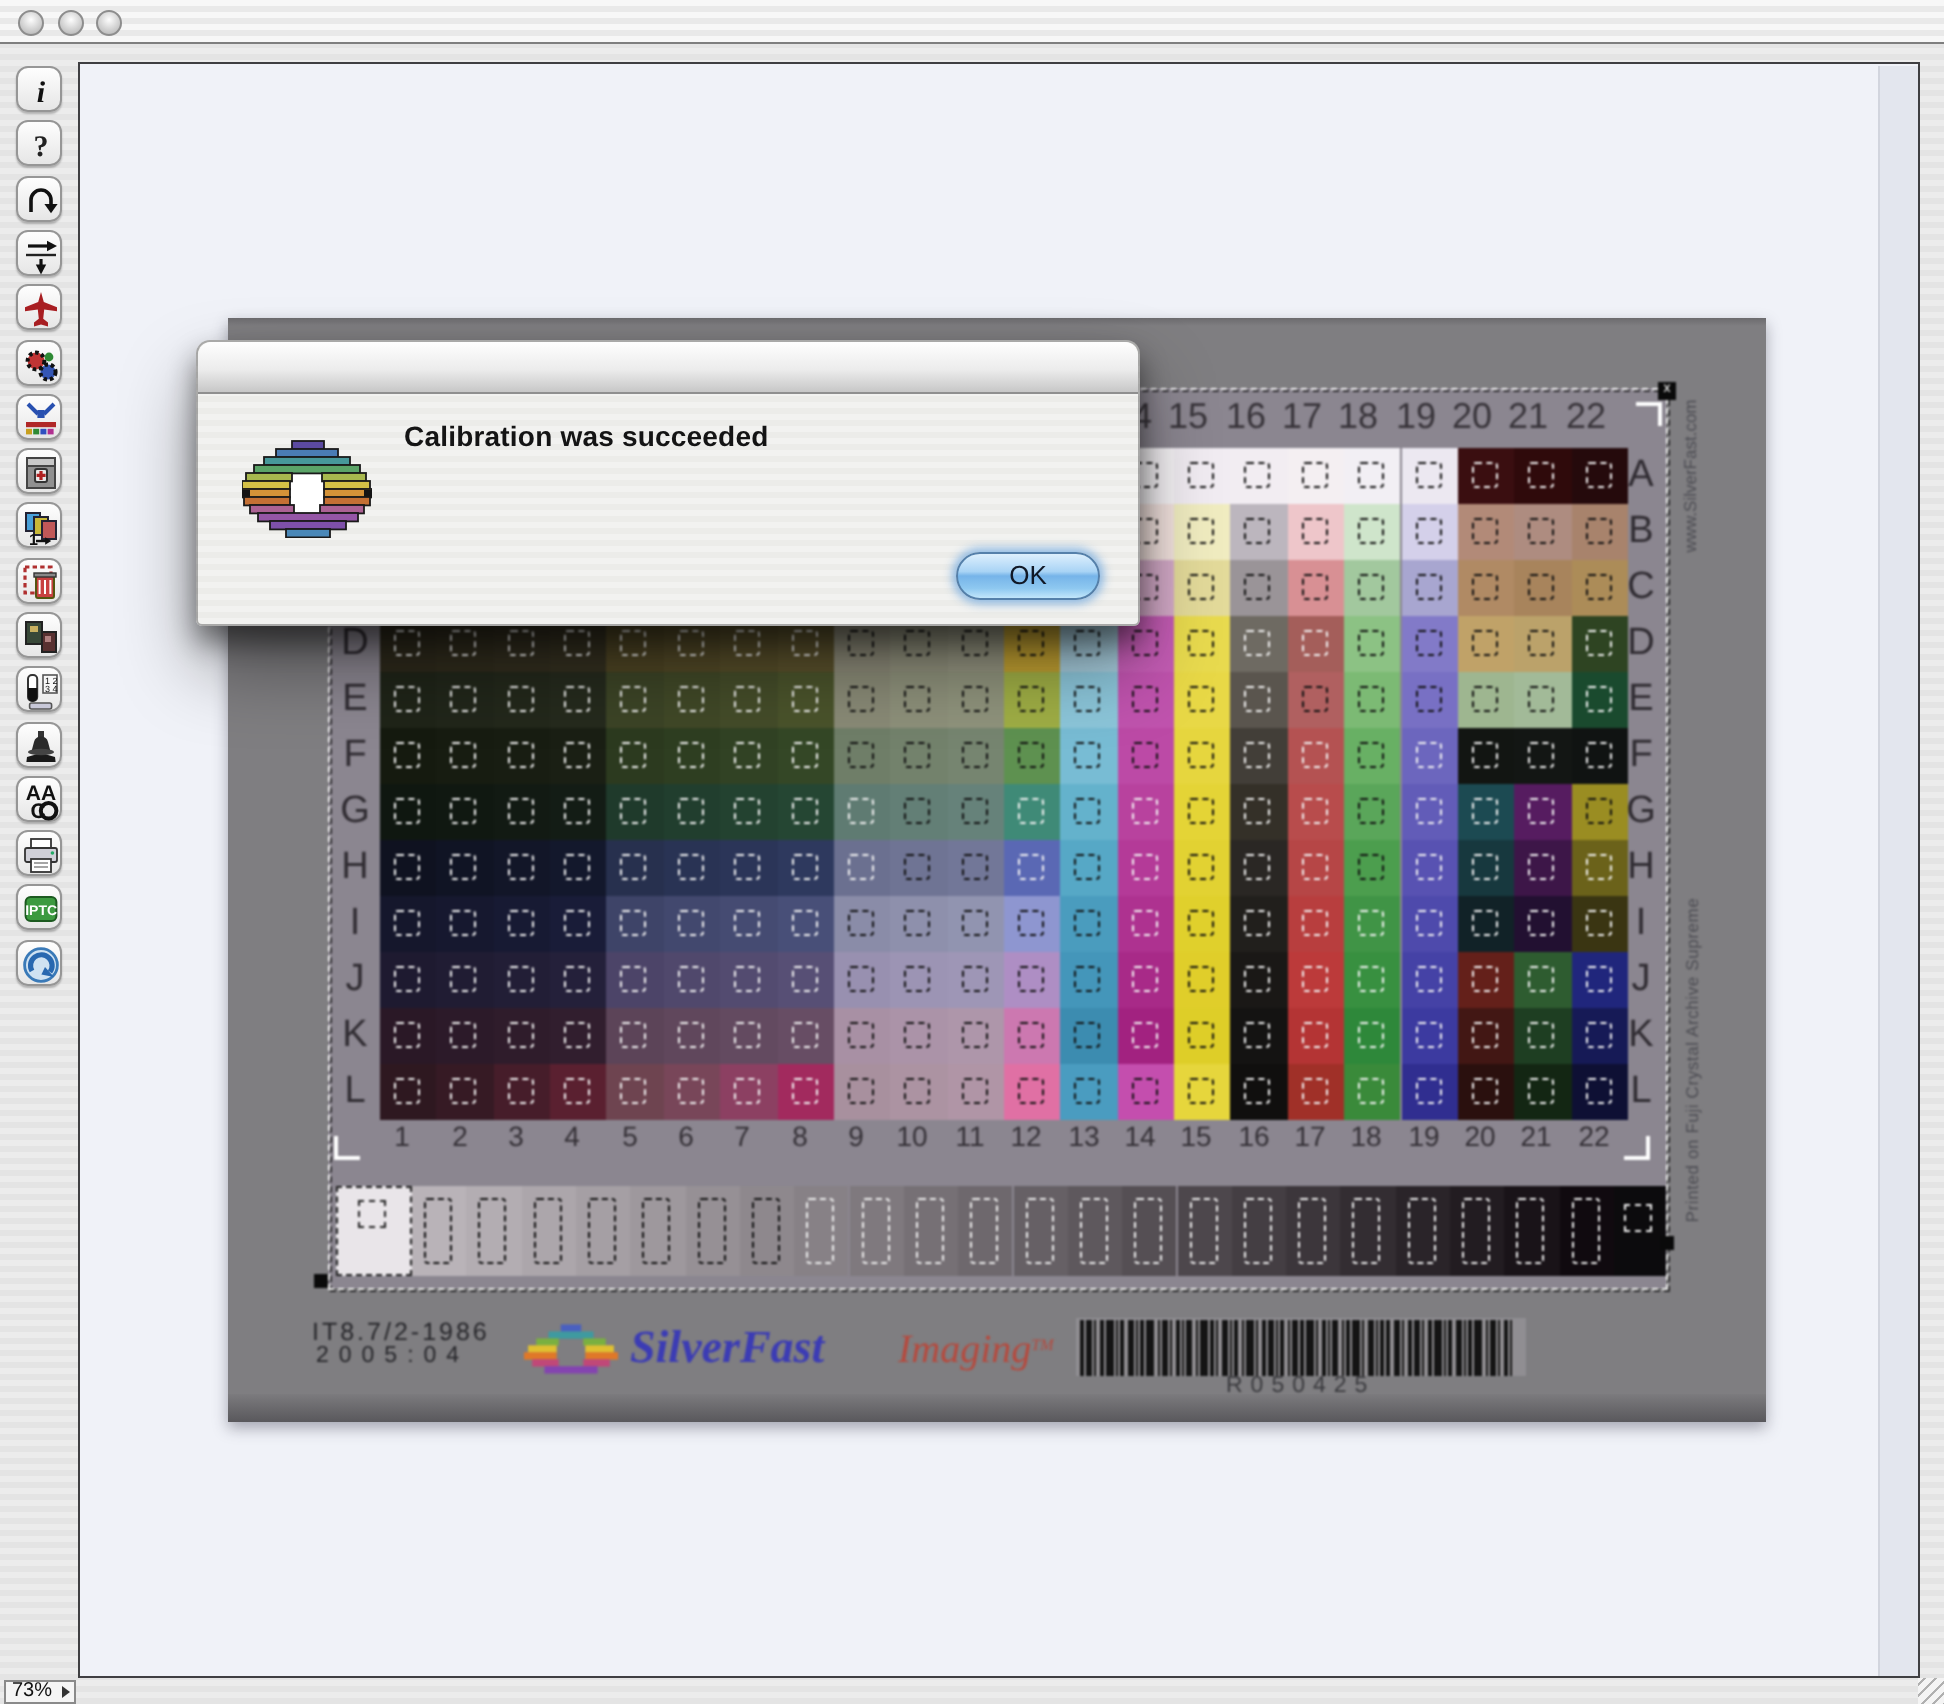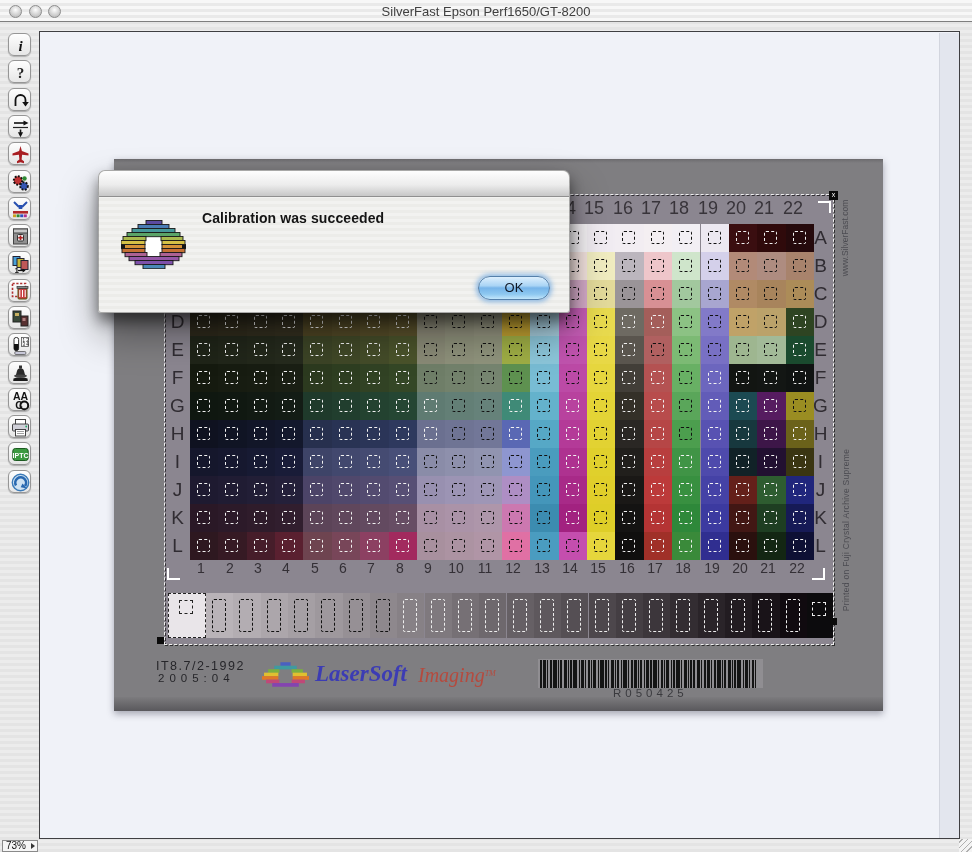--- a/index.html
+++ b/index.html
@@ -47,21 +47,20 @@
  font-size:10px;color:#111;line-height:10px;padding-left:3px}
 #zoomw u{position:absolute;right:2px;top:2px;width:0;height:0;border-left:4px solid #333;border-top:3.5px solid transparent;border-bottom:3.5px solid transparent}
 #grip{position:absolute;left:959px;top:839px;width:13px;height:13px;
  background:repeating-linear-gradient(135deg,#f4f4f4 0 2px,#b0b0b0 2px 3px,#f4f4f4 3px 4px)}
 </style></head>
 <body>
 <div id="tbar">
     <i class="wb" style="left:9px"></i>
     <i class="wb" style="left:29px"></i>
     <i class="wb" style="left:48px"></i>
-<span>SilverFast Epson Perf1650/GT-8200</span>
   </div>
 
 <div id="canvas">
     <div id="vsb"></div>
   </div>
 
 <div class="tb" style="top:33px"><svg width="23" height="23" viewBox="0 0 23 23">
       <text x="11.5" y="17" font-size="15" font-family="Liberation Serif, serif" font-weight="bold" font-style="italic" text-anchor="middle" fill="#111">i</text>
     </svg></div>
 <div class="tb" style="top:60px"><svg width="23" height="23" viewBox="0 0 23 23">
@@ -1099,37 +1098,37 @@
 <div class="wl" style="left:167px;top:568px;border-left:2px solid #fff;border-bottom:2px solid #fff"></div>
 <div class="wl" style="left:812px;top:568px;border-right:2px solid #fff;border-bottom:2px solid #fff"></div>
 
 <div style="position:absolute;left:829px;top:191px;width:9px;height:9px;background:#0a0a0a;color:#fff;font-size:7px;line-height:8px;text-align:center">x</div>
 <div style="position:absolute;left:157px;top:637px;width:7px;height:7px;background:#0a0a0a"></div>
 <div style="position:absolute;left:830px;top:618px;width:7px;height:7px;background:#0a0a0a"></div>
 
 <div class="vt" style="left:797px;top:233px;width:96px">www.SilverFast.com</div>
 <div class="vt" style="left:751px;top:525px;width:190px;letter-spacing:0.3px">Printed on Fuji Crystal Archive Supreme</div>
 
-<div style="position:absolute;left:156px;top:659px;font-size:12.5px;color:#26262a;letter-spacing:1.5px">IT8.7/2-1992</div>
+<div style="position:absolute;left:156px;top:659px;font-size:12.5px;color:#26262a;letter-spacing:1.5px">IT8.7/2-1986</div>
 <div style="position:absolute;left:158px;top:672px;font-size:11.5px;color:#26262a;letter-spacing:5px">2005:04</div>
 <div style="position:absolute;left:262px;top:662px"><svg width="47" height="25" viewBox="0 0 46 24">
         <rect x="18" y="0" width="10" height="3.6" fill="#4a60c0"></rect>
         <rect x="12" y="3.4" width="22" height="3.6" fill="#3f9aa0"></rect>
         <rect x="6" y="6.8" width="11" height="3.6" fill="#7ab040"></rect>
         <rect x="29" y="6.8" width="11" height="3.6" fill="#7ab040"></rect>
         <rect x="2" y="10.2" width="14" height="3.6" fill="#e0c030"></rect>
         <rect x="30" y="10.2" width="14" height="3.6" fill="#e0c030"></rect>
         <rect x="0" y="13.6" width="16" height="3.6" fill="#e07828"></rect>
         <rect x="30" y="13.6" width="16" height="3.6" fill="#e07828"></rect>
         <rect x="4" y="17" width="13" height="3.6" fill="#c04878"></rect>
         <rect x="29" y="17" width="13" height="3.6" fill="#c04878"></rect>
         <rect x="10" y="20.4" width="26" height="3.6" fill="#8444b0"></rect>
       </svg></div>
-<div style="position:absolute;left:315px;top:661px;font-family:'Liberation Serif',serif;font-style:italic;font-weight:bold;font-size:23px;color:#3c3cb4">LaserSoft</div>
-<div style="position:absolute;left:418px;top:664px;font-family:'Liberation Serif',serif;font-style:italic;font-size:20px;color:#b54a3e">Imaging<span style="font-size:8px;vertical-align:6px">TM</span></div>
+<div style="position:absolute;left:315px;top:661px;font-family:'Liberation Serif',serif;font-style:italic;font-weight:bold;font-size:23px;color:#3c3cb4">SilverFast</div>
+<div style="position:absolute;left:449px;top:664px;font-family:'Liberation Serif',serif;font-style:italic;font-size:20px;color:#b54a3e">Imaging<span style="font-size:8px;vertical-align:6px">TM</span></div>
 <div style="position:absolute;left:538px;top:659px;width:225px;height:29px;background:#908e92"></div>
 <div class="bc" style="left:540px;width:2px"></div>
 <div class="bc" style="left:543px;width:3px"></div>
 <div class="bc" style="left:547px;width:1px"></div>
 <div class="bc" style="left:550px;width:2px"></div>
 <div class="bc" style="left:553px;width:4px"></div>
 <div class="bc" style="left:558px;width:1px"></div>
 <div class="bc" style="left:560px;width:2px"></div>
 <div class="bc" style="left:564px;width:3px"></div>
 <div class="bc" style="left:568px;width:1px"></div>

